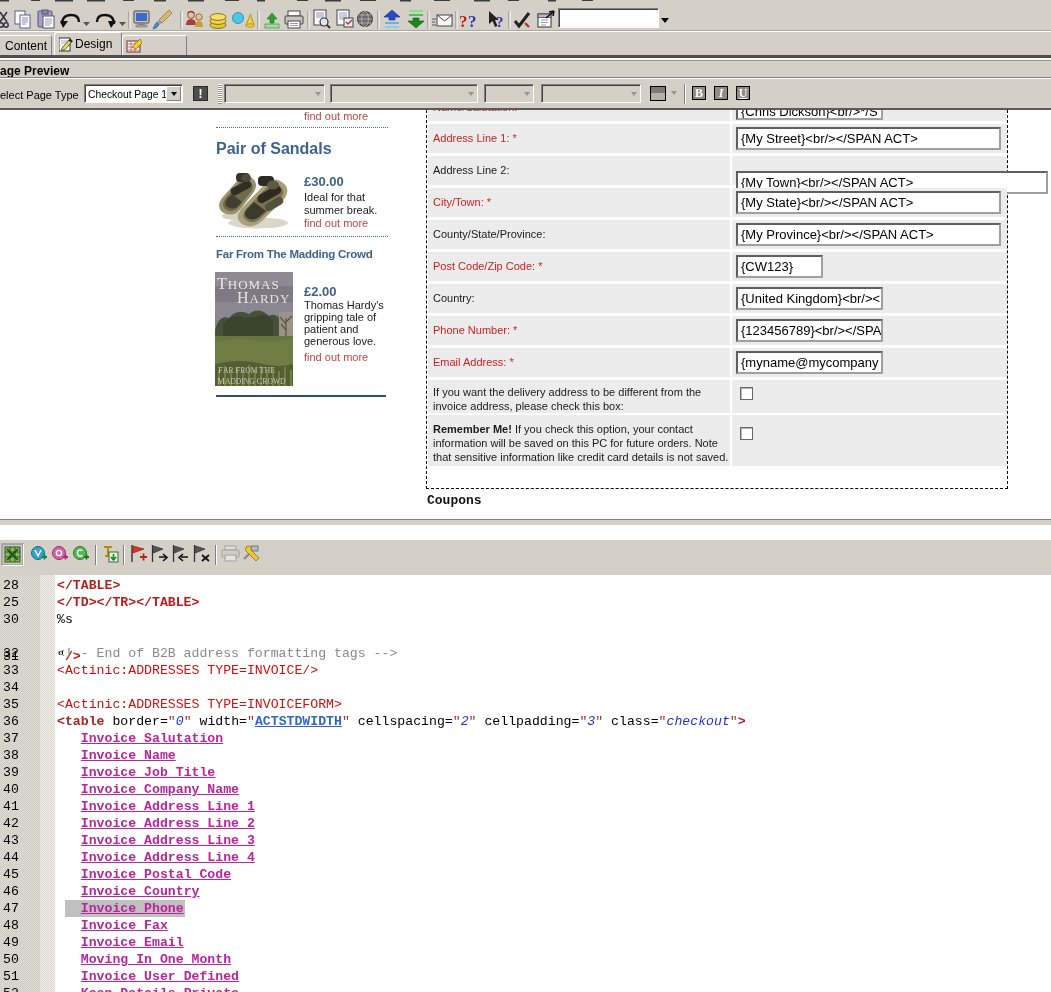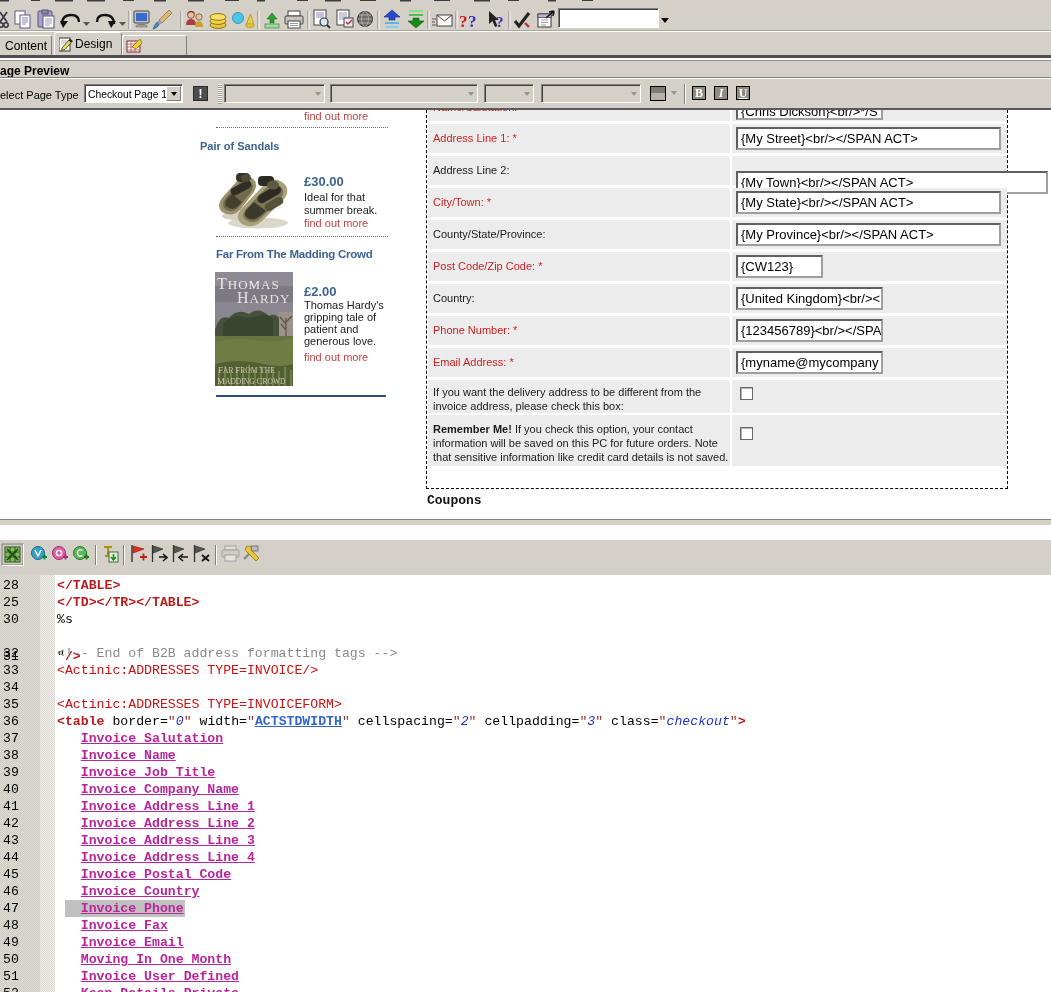--- a/index.html
+++ b/index.html
@@ -345,21 +345,21 @@
   <div class="abs" style="left:736px; top:7px; width:14px; height:14px; border:1px solid #000;
      background:#8f8c84; color:#fff; font-family:'Liberation Serif',serif; font-weight:bold;
      font-size:12px; text-align:center; line-height:13px; text-decoration:underline;">U</div>
 </div>
 <div class="abs" id="previewline"></div>
 
 <div class="abs" id="preview">
 
   <div class="ptxt red" style="left:304px; top:0px;">find out more</div>
   <div class="dotline" style="top:17px;"></div>
-  <div class="ptxt blue" style="left:200px; top:30px; font-size:11px;">Pair of Sandals</div>
+  <div class="ptxt blue" style="left:216px; top:30px; font-size:16px;">Pair of Sandals</div>
   <div class="ptxt blue" style="left:304px; top:64px; font-size:13px;">£30.00</div>
   <div class="ptxt" style="left:304px; top:81px; line-height:13.4px;">Ideal for that<br>summer break.</div>
   <div class="ptxt red" style="left:304px; top:107px;">find out more</div>
   <div class="dotline" style="top:126px;"></div>
   <div class="ptxt blue" style="left:216px; top:138px; font-size:11.5px; letter-spacing:-0.25px;">Far From The Madding Crowd</div>
   <div class="ptxt blue" style="left:304px; top:174px; font-size:13px;">£2.00</div>
   <div class="ptxt" style="left:304px; top:189px; line-height:12px;">Thomas Hardy's<br>gripping tale of<br>patient and<br>generous love.</div>
   <div class="ptxt red" style="left:304px; top:241px;">find out more</div>
   <div class="abs" style="left:216px; top:285px; width:170px; height:2px; background:#2e4d7b;"></div>
 

